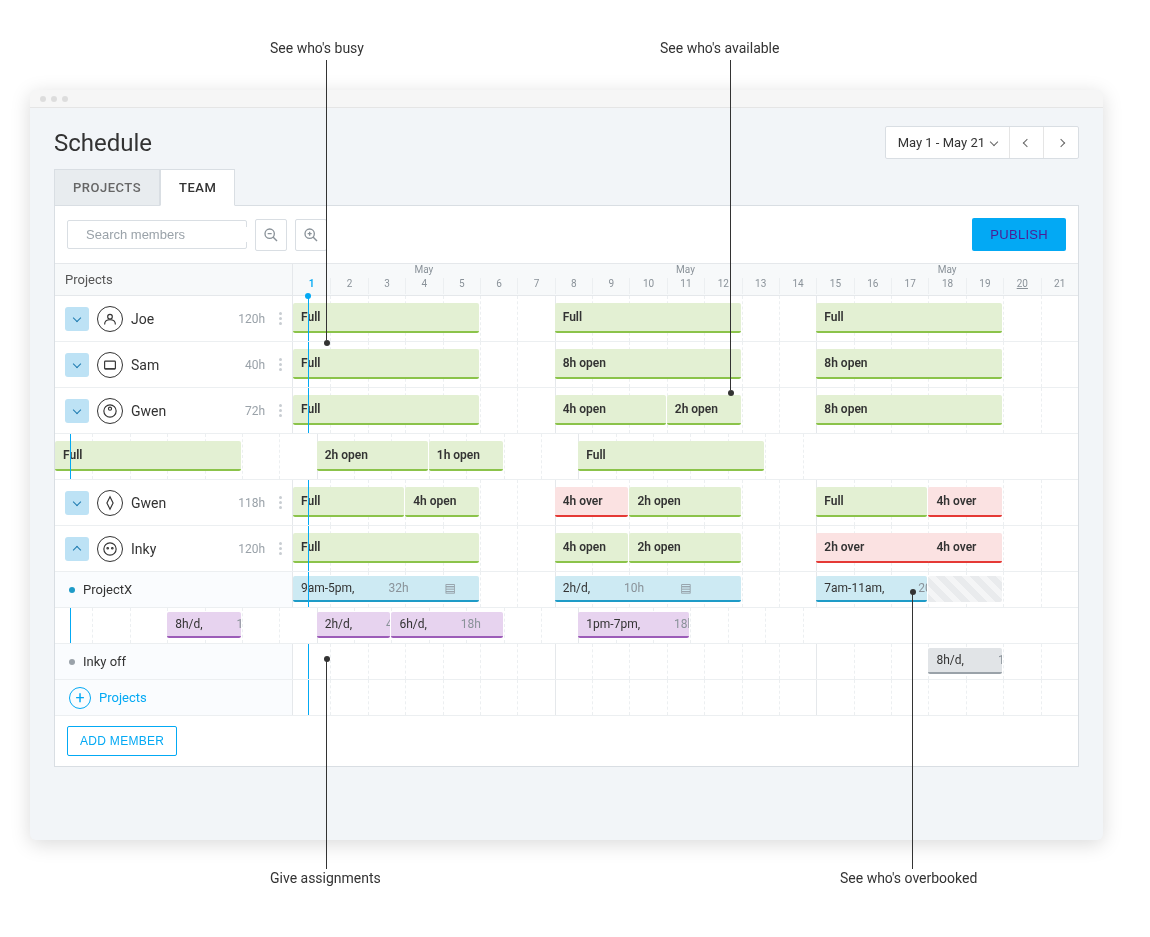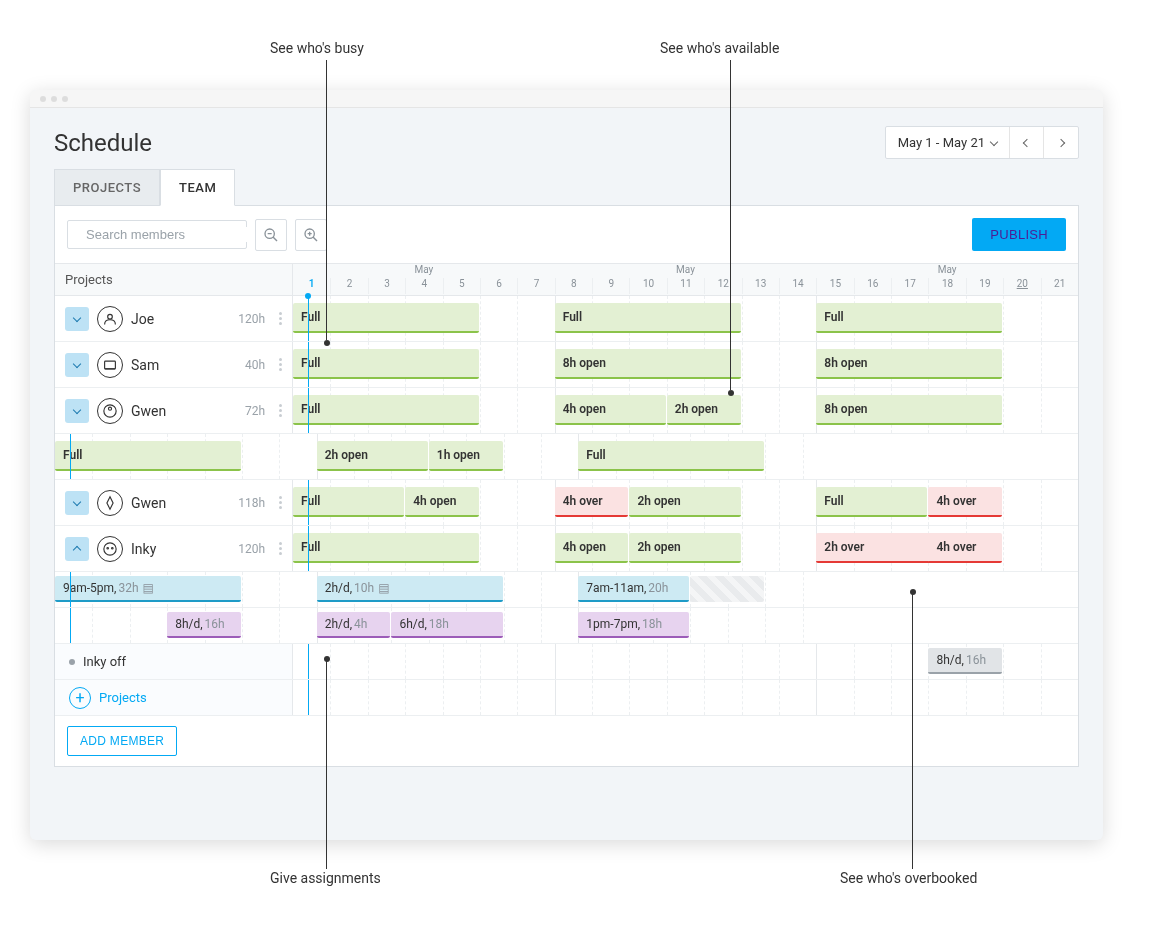--- a/index.html
+++ b/index.html
@@ -62,21 +62,21 @@
 
   .timeline { flex: 1; position: relative; }
   .timeline .grid-bg { position: absolute; inset: 0; display: flex; }
   .timeline .grid-bg .col { border-left: 1px dashed #eceff1; }
   .timeline .grid-bg .col.solid { border-left: 1px solid #e5e8eb; }
   .timeline .grid-bg .col:first-child { border-left: none; }
   .today-line { position: absolute; top: 0; bottom: 0; width: 1px; background: #03a9f4; z-index: 5; }
   .today-dot-marker { position: absolute; width: 6px; height: 6px; border-radius: 50%; background: #03a9f4; z-index: 6; }
 
   .block { position: absolute; top: 7px; height: 30px; border-radius: 2px; display: flex; align-items: center; padding: 0 8px; font-size: 12px; font-weight: 600; color: #333; border-bottom: 2px solid transparent; cursor: pointer; overflow: hidden; white-space: nowrap; }
-  .block.sub-block { top: 4px; height: 26px; font-weight: 400; }
+  .block.sub-block { top: 4px; height: 26px; font-weight: 400; gap: 32px; }
   .block.green { background: #e3f0d3; border-bottom-color: #8bc34a; }
   .block.red { background: #fbe2e2; border-bottom-color: #e53935; }
   .block.cyan { background: #cdeaf3; border-bottom-color: #1e9bc7; }
   .block.purple { background: #e7d3ef; border-bottom-color: #9c5cb8; }
   .block.grey { background: #e1e4e7; border-bottom-color: #9aa2a9; }
   .block.hatch { background: repeating-linear-gradient(45deg,#e9ebed,#e9ebed 6px,#f4f5f6 6px,#f4f5f6 12px); border-bottom: none; }
   .block .muted { color: #8a9299; font-weight: 400; margin-left: 2px; }
   .block .note-icon { margin-left: 4px; color: #8a9299; }
 
   .sub .project-col { background: #fafcfe; }
@@ -526,20 +526,24 @@
             </div>
             <div class="block red" style="left:523.3333333333333px;width:132px">
               <span>2h over</span>
             </div>
             <div class="block red" style="left:635.4761904761905px;width:73.76190476190476px">
               <span>4h over</span>
             </div>
           </div>
         </div>
         <div class="row sub">
+        <div class="project-col">
+          <span class="proj-dot" style="background:#1e9bc7"></span>
+          <div class="name">ProjectX</div>
+        </div>
         <div class="timeline">
             <div class="grid-bg">
               <div class="col solid" style="width:37.38095238095238px"></div>
               <div class="col " style="width:37.38095238095238px"></div>
               <div class="col " style="width:37.38095238095238px"></div>
               <div class="col " style="width:37.38095238095238px"></div>
               <div class="col " style="width:37.38095238095238px"></div>
               <div class="col " style="width:37.38095238095238px"></div>
               <div class="col " style="width:37.38095238095238px"></div>
               <div class="col solid" style="width:37.38095238095238px"></div>

